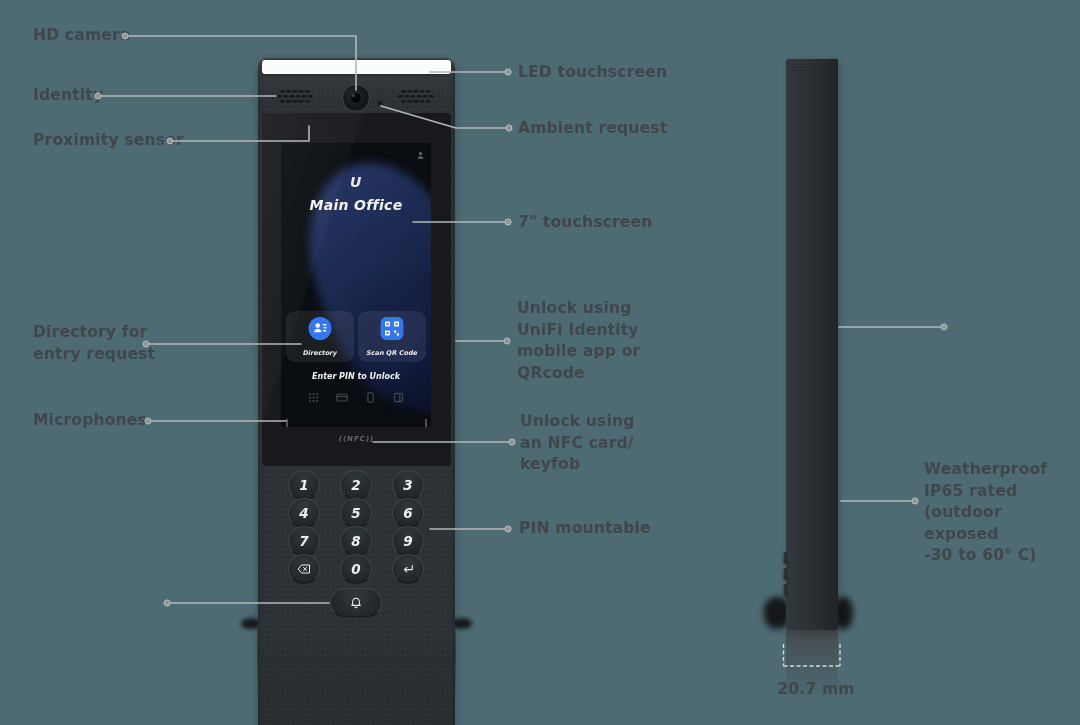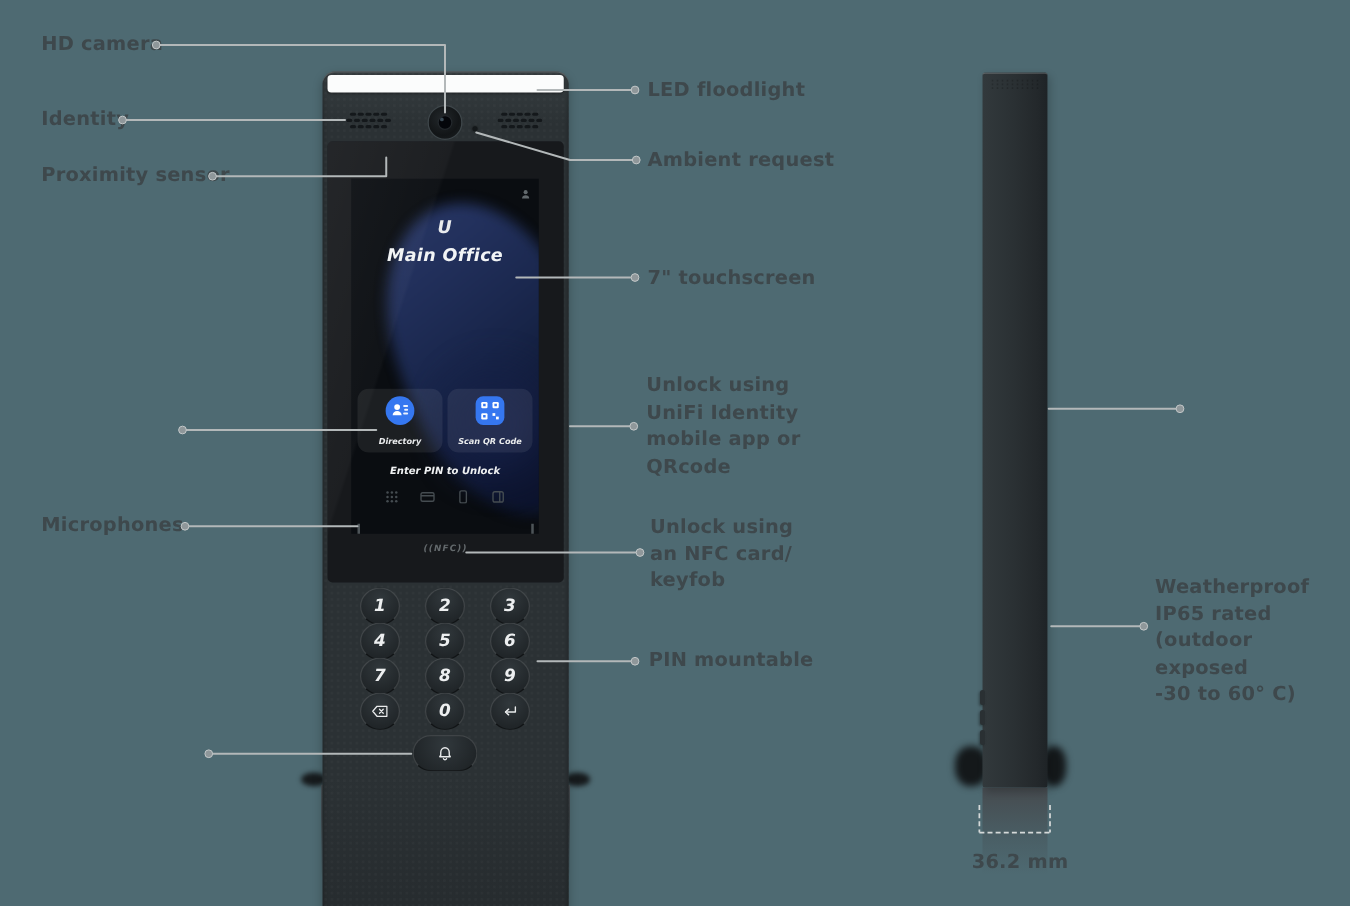--- a/index.html
+++ b/index.html
@@ -300,37 +300,39 @@
 
   <div class="device-side">
     <div class="side-bump sb1"></div>
     <div class="side-bump sb2"></div>
     <div class="side-bump sb3"></div>
   </div>
 
   <div class="label lb-hd">HD camera</div>
   <div class="label lb-speaker">Identity</div>
   <div class="label lb-prox">Proximity sensor</div>
+  <div class="label lb-dir">Directory for
+entry request</div>
   <div class="label lb-mic">Microphones</div>
-  <div class="label lb-led">LED floodlight</div>
+  <div class="label lb-led">LED touchscreen</div>
   <div class="label lb-amb">Ambient request</div>
   <div class="label lb-touch">7" touchscreen</div>
   <div class="label lb-app">Unlock using
 UniFi Identity
 mobile app or
 QRcode</div>
   <div class="label lb-nfc">Unlock using
 an NFC card/
 keyfob</div>
   <div class="label lb-pin">PIN mountable</div>
   <div class="label lb-weather">Weatherproof
 IP65 rated
 (outdoor exposed
 -30 to 60° C)</div>
-  <div class="label lb-mm">36.2 mm</div>
+  <div class="label lb-mm">20.7 mm</div>
 
   <svg class="lines" width="1080" height="725" viewBox="0 0 1080 725">
     <g stroke="#B3B8B9" stroke-width="1.6" fill="none" stroke-linecap="round" stroke-linejoin="round">
       <polyline points="125,36 356,36 356,90"></polyline>
       <polyline points="98,96 276,96"></polyline>
       <polyline points="170,141 309,141 309,126"></polyline>
       <polyline points="146,344 301,344"></polyline>
       <polyline points="148,421 286,421"></polyline>
       <polyline points="167,603 329,603"></polyline>
       <polyline points="508,72 430,72"></polyline>

